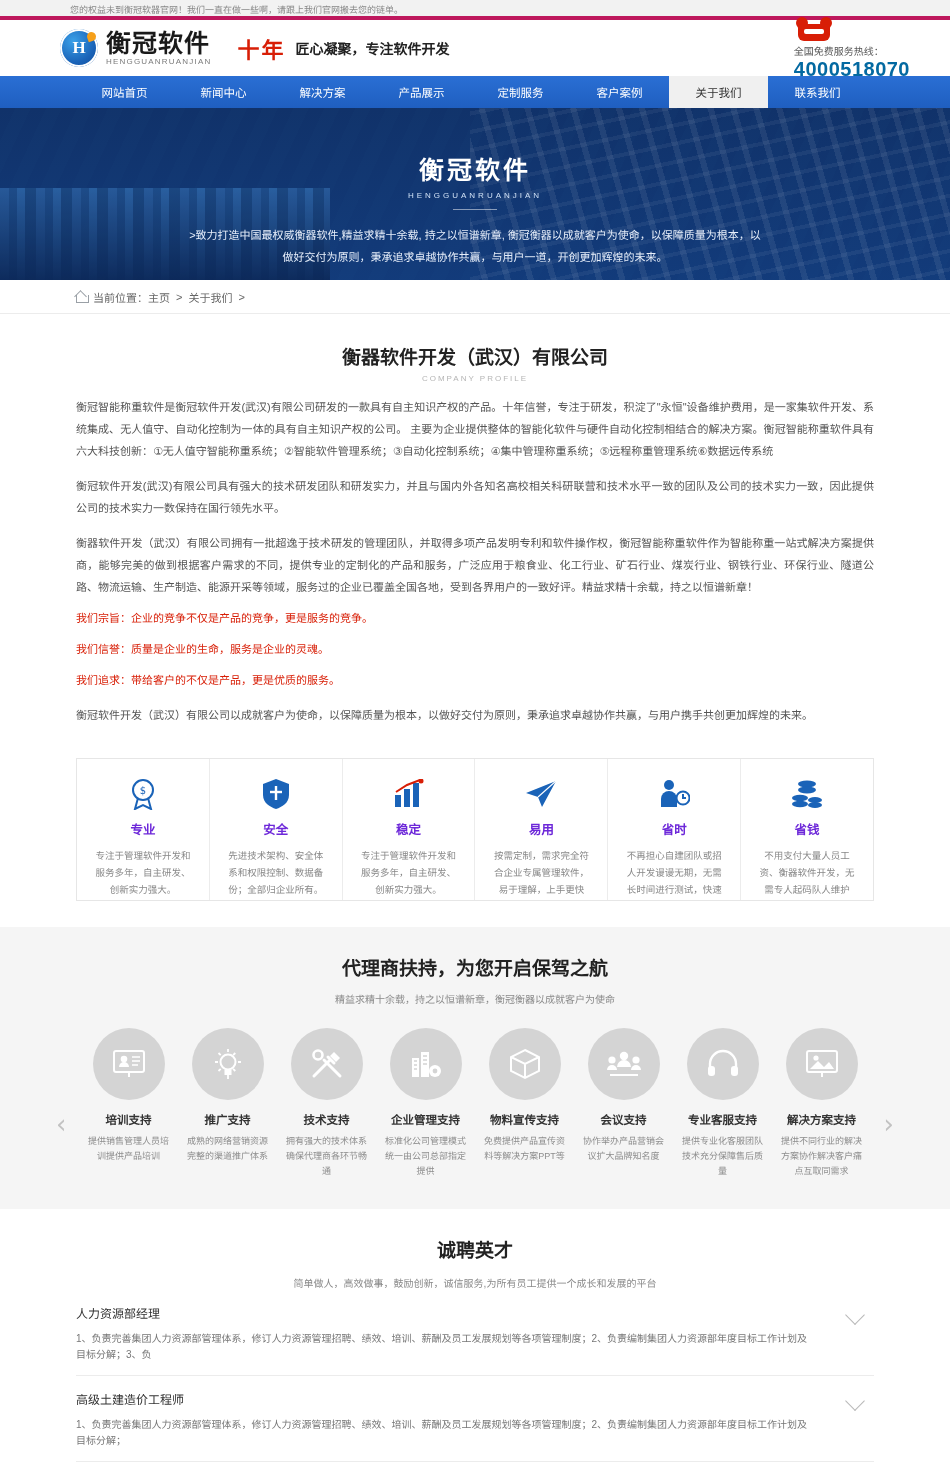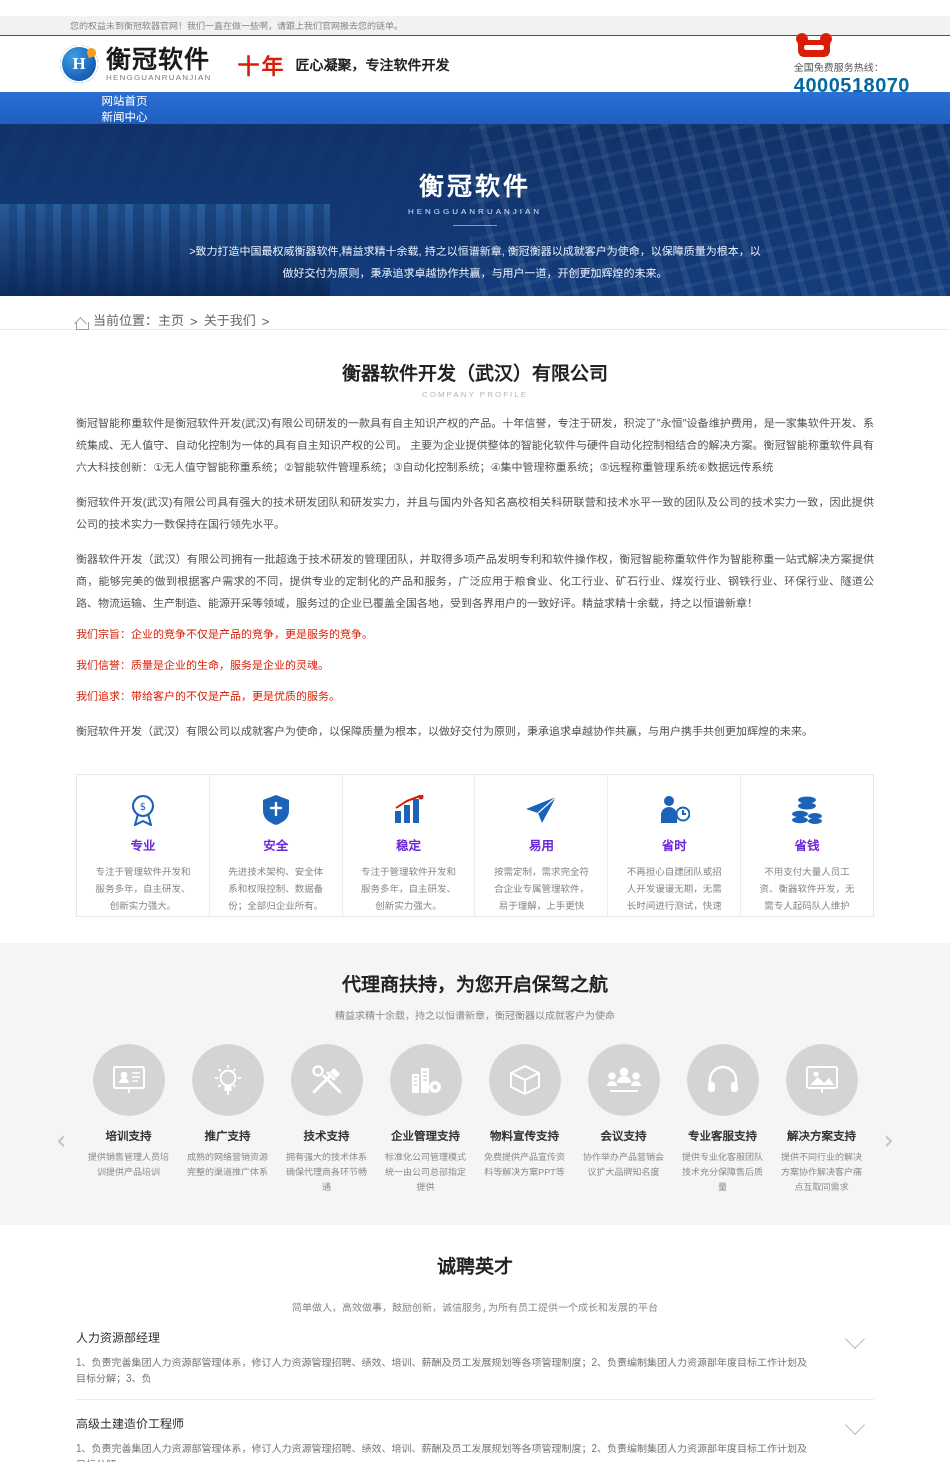--- a/index.html
+++ b/index.html
@@ -8,27 +8,26 @@
     font-family: "Liberation Sans", "DejaVu Sans", sans-serif;
     background: #ffffff;
     color: #333;
     font-size: 12px;
   }
   .page { width: 950px; margin: 0 auto; background: #fff; }
 
   
   .topbar {
     background: #f2f2f2;
-    border-bottom: 1px solid #be185d;
+    border-bottom: 4px solid #be185d;
     font-size: 9px;
     color: #888;
     padding: 5px 0 5px 70px;
     height: 20px;
     line-height: 10px;
-    margin-top: 16px;
   }
 
   
   .header {
     height: 56px;
     display: flex;
     align-items: center;
     padding: 0 40px 0 60px;
     background: #fff;
   }
@@ -82,21 +81,20 @@
   .tel-txt .label { font-size: 10px; color: #555; }
   .tel-txt .num { font-size: 20px; font-weight: bold; color: #0369a1; letter-spacing: 0.5px; }
 
   
   .nav {
     height: 32px;
     background: linear-gradient(180deg, #2a6fd4 0%, #1f5fc0 100%);
     display: flex;
     align-items: stretch;
     padding-left: 75px;
-    flex-direction: column;
   }
   .nav-item {
     width: 99px;
     display: flex; align-items: center; justify-content: center;
     color: #fff; font-size: 11.5px; cursor: pointer;
   }
   .nav-item.active { background: #f0f0f0; color: #333; }
 
   
   .banner {
@@ -126,22 +124,22 @@
     font-family: "Liberation Serif", "DejaVu Serif", serif;
   }
   .banner-sub { font-size: 8px; color: #cfe0f5; letter-spacing: 3px; margin-top: 5px; }
   .banner-line { width: 44px; height: 1px; background: rgba(255,255,255,.5); margin: 9px auto 14px; }
   .banner-desc {
     width: 580px; margin: 0 auto; font-size: 11px; color: #e6eefa; line-height: 22px;
   }
 
   
   .crumb {
-    height: 34px; display: flex; align-items: flex-end; padding-left: 76px;
-    font-size: 13px; color: #666; border-bottom: 1px solid #ececec;
+    height: 34px; display: flex; align-items: center; padding-left: 76px;
+    font-size: 11px; color: #666; border-bottom: 1px solid #ececec;
   }
   .crumb .home-icon {
     width: 11px; height: 10px; margin-right: 6px; position: relative; display: inline-block;
   }
   .crumb .home-icon:before {
     content: ""; position: absolute; left: 0; top: 3px; width: 11px; height: 7px;
     border: 1px solid #9aa0a6; border-top: none;
   }
   .crumb .home-icon:after {
     content: ""; position: absolute; left: 0px; top: 0px; width: 8px; height: 8px;
@@ -192,21 +190,21 @@
   .agent-desc { font-size: 9px; color: #8d8d8d; line-height: 15px; margin-top: 7px; padding: 0 6px; }
   .arrow {
     position: absolute; top: 182px; font-size: 26px; color: #c2c2c2; cursor: pointer;
     font-family: "DejaVu Sans", sans-serif;
   }
   .arrow.left { left: 56px; }
   .arrow.right { right: 56px; }
 
   
   .jobs { padding: 26px 76px 14px; }
-  .jobs .sec-desc { text-align: center; font-size: 10px; color: #8a8a8a; margin-top: 21px; font-family: Liberation Mono, monospace; }
+  .jobs .sec-desc { text-align: center; font-size: 10px; color: #8a8a8a; margin-top: 13px; }
   .job {
     border-bottom: 1px solid #ececec; padding: 14px 0 12px; position: relative;
   }
   .job-title { font-size: 12px; color: #333; }
   .job-body { font-size: 10px; color: #777; margin-top: 10px; line-height: 16px; padding-right: 60px; }
   .chev {
     position: absolute; right: 8px; top: 18px; width: 20px; height: 10px;
   }
   .chev:before {
     content: ""; position: absolute; left: 2px; top: 0;

